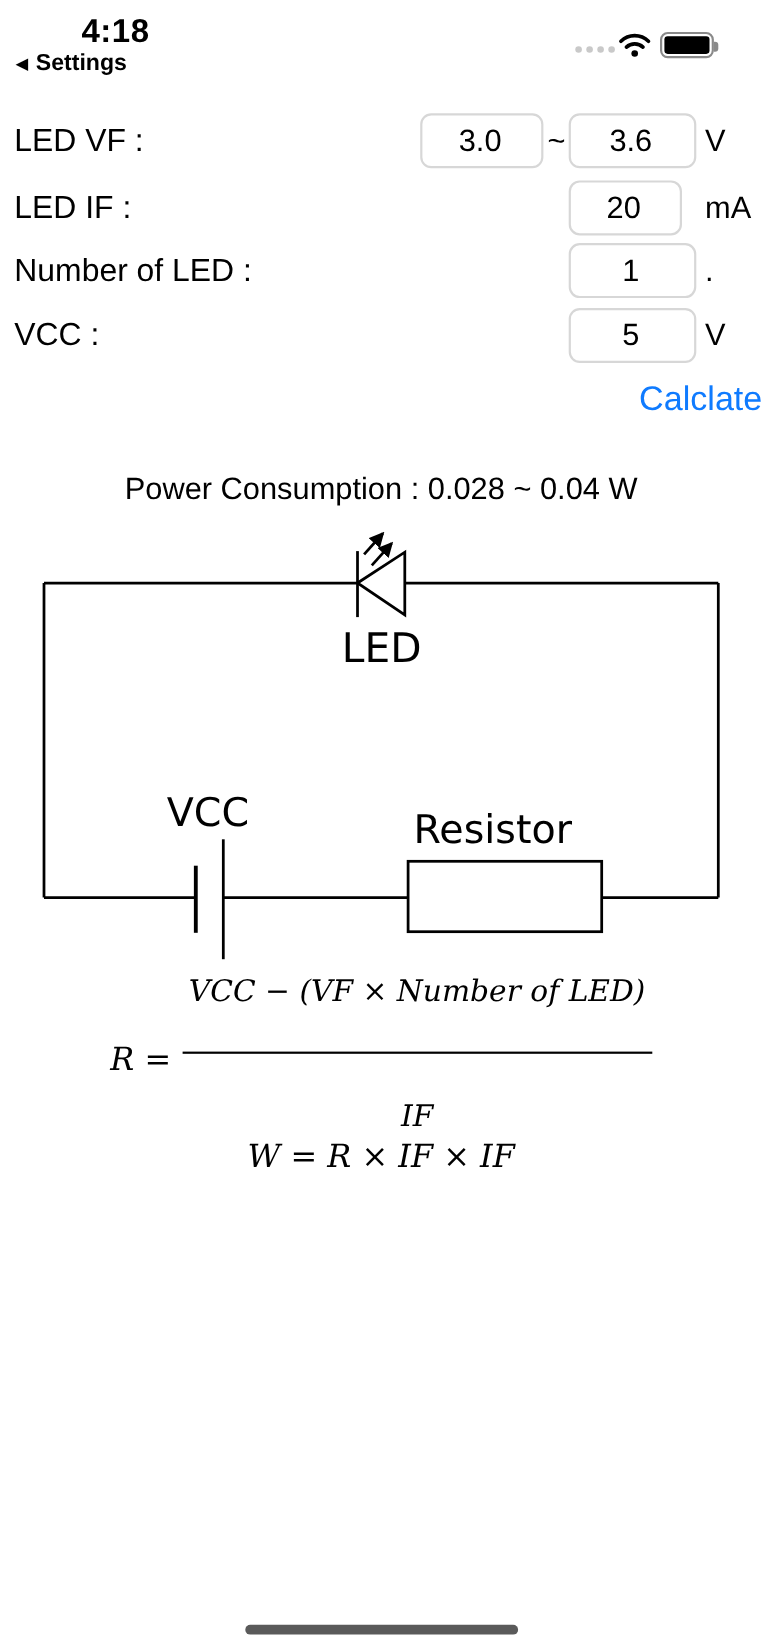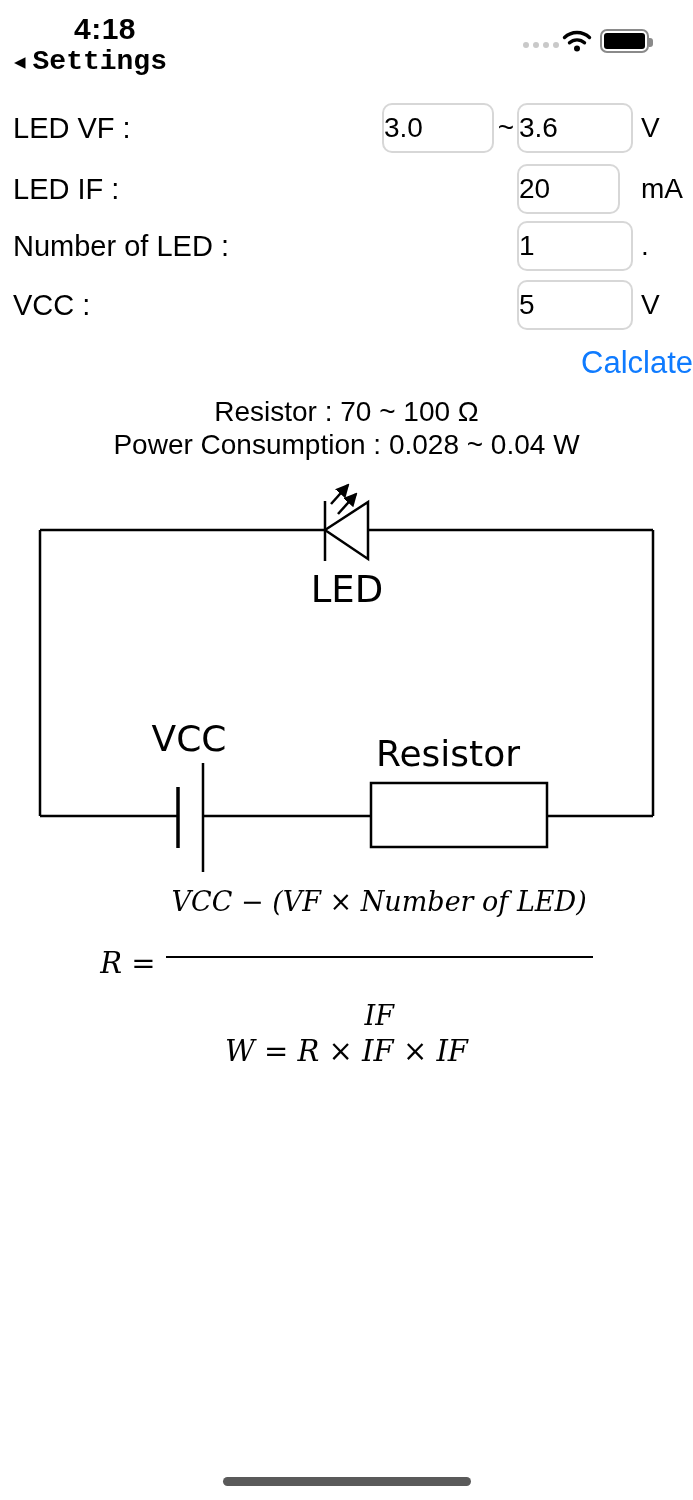--- a/index.html
+++ b/index.html
@@ -4,35 +4,35 @@
 <style>
   * { margin:0; padding:0; box-sizing:border-box; }
   html,body { background:#fff; }
   body { font-family:"Liberation Sans", sans-serif; color:#000; }
   .screen { position:relative; width:693px; height:1500px; background:#fff; overflow:hidden; }
 
   
   .time { position:absolute; left:74px; top:12px; font-size:30px; font-weight:700; letter-spacing:.5px; }
   .back { position:absolute; left:14px; top:46px; display:flex; align-items:center; gap:7px; cursor:pointer; }
   .back .chev { font-size:15px; line-height:1; }
-  .back .lbl { font-size:28px; font-weight:600;font-family:Liberation Mono, monospace; }
+  .back .lbl { font-size:21px; font-weight:600; }
   .celldots { position:absolute; left:523px; top:42px; display:flex; gap:4px; }
   .celldots i { width:6px; height:6px; border-radius:50%; background:#c9c9c9; }
   .wifi { position:absolute; left:562px; top:29px; }
   .battery { position:absolute; left:600px; top:29px; width:49px; height:24px;
              border:2px solid #8a8a8a; border-radius:7px; padding:2px; }
   .battery .fill { width:100%; height:100%; background:#000; border-radius:3px; }
   .battery .nub { position:absolute; right:-6px; top:7px; width:4px; height:9px;
                   background:#8a8a8a; border-radius:0 3px 3px 0; }
 
   
   .row-label { position:absolute; left:13px; font-size:29px; line-height:50px; }
   .fld { position:absolute; height:50px; background:#fff; border:2px solid #d7d7d7;
          border-radius:10px; font-family:"Liberation Sans", sans-serif;
-         font-size:28px; text-align:left; padding-right:3px; color:#000; outline:none; }
+         font-size:28px; text-align:center; padding-right:3px; color:#000; outline:none; }
   .unit { position:absolute; left:641px; font-size:28px; line-height:50px; }
   .tilde { position:absolute; left:496px; width:20px; text-align:center; font-size:28px; line-height:50px; }
 
   
   .calc-btn { position:absolute; left:0; top:345px; width:100%; text-align:right;
               font-size:31px; background:none; border:none; cursor:pointer;
               font-family:"Liberation Sans", sans-serif; }
   .result { position:absolute; left:0; width:100%; text-align:center; font-size:28px; }
 
   
@@ -92,21 +92,20 @@
 
   <div class="row-label" style="top:221px">Number of LED :</div>
   <input class="fld" style="left: 517px; top: 221px; width: 116px;" value="1">
   <div class="unit" style="top:221px">.</div>
 
   <div class="row-label" style="top:280px">VCC :</div>
   <input class="fld" style="left: 517px; top: 280px; width: 116px;" value="5">
   <div class="unit" style="top:280px">V</div>
 
   <button class="calc-btn" style="color:#0f7bff">Calclate</button>
-  <div class="result" style="top:396px">Resistor : 70 ~ 100 Ω</div>
   <div class="result" style="top:429px">Power Consumption : 0.028 ~ 0.04 W</div>
 
   <svg class="circuit" width="693" height="420" viewBox="0 0 693 420">
     <defs>
       <marker id="arrowhead" viewBox="0 0 10 10" refX="8.5" refY="5" markerWidth="5.5" markerHeight="5.5" orient="auto-start-reverse">
         <path d="M0,0 L10,5 L0,10 z" fill="#000"></path>
       </marker>
     </defs>
 
     <g stroke="#000" stroke-width="2.5" fill="none">

